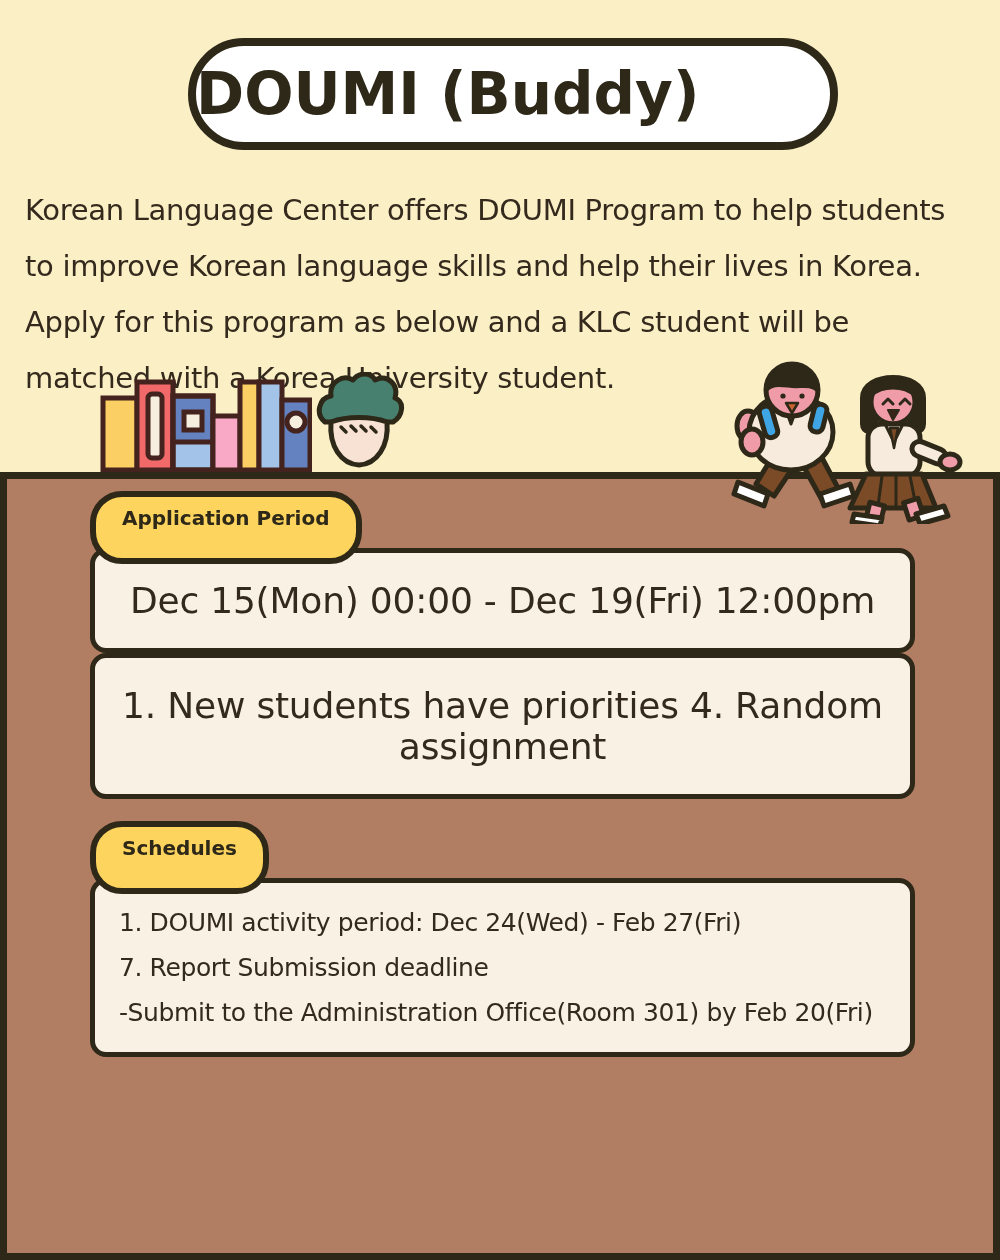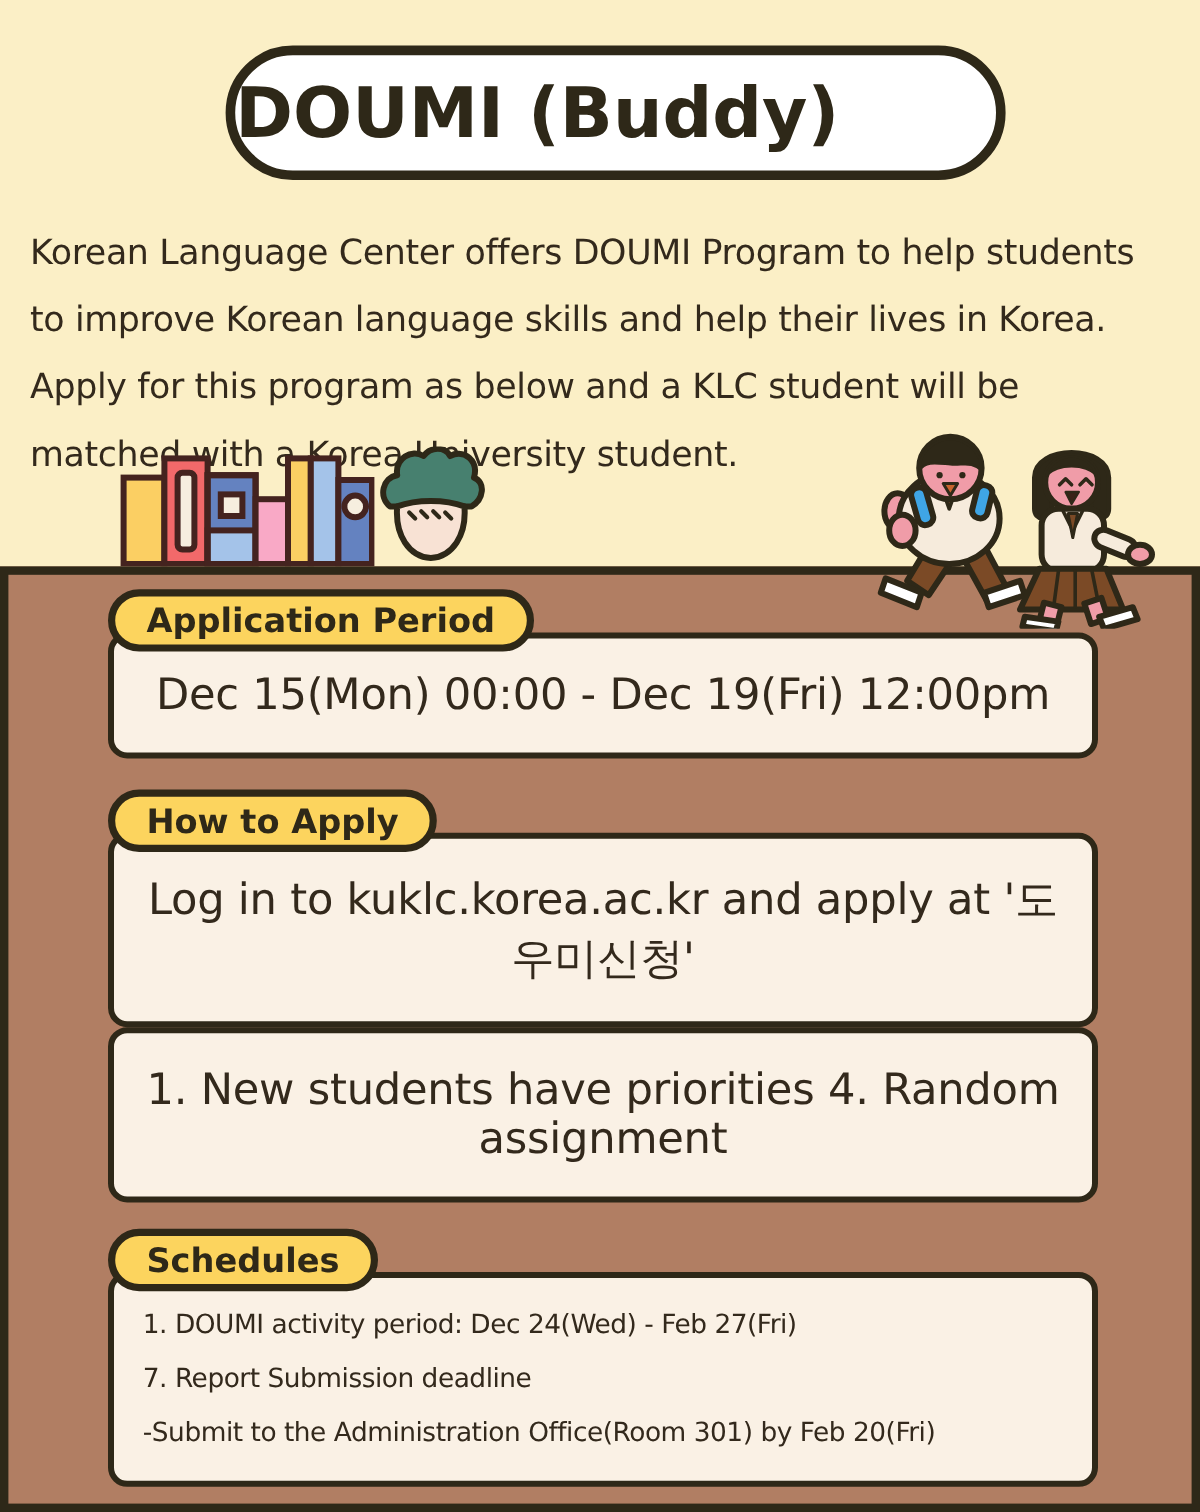--- a/index.html
+++ b/index.html
@@ -72,22 +72,22 @@
     width:825px;
     margin-left:83px;
   }
   .sec-pill{
     position:relative;
     z-index:2;
     display:inline-block;
     background:var(--c-pill_yellow,#FCD45E);
     border:6px solid var(--c-outline_dark,#2E2818);
     border-radius:32px;
-    padding:3px 26px 1px 26px;
-    font-size:28px;
+    padding:3px 26px 22px 26px;
+    font-size:20px;
     line-height:36px;
     font-weight:bold;
     color:var(--c-outline_dark,#2E2818);
     white-space:nowrap;
   }
   .sec-card{
     position:relative;
     z-index:1;
     margin-top:-16px;
     background:var(--c-card_cream,#FAF1E5);
@@ -95,21 +95,21 @@
     border-radius:16px;
     color:var(--c-text_dark,#33291C);
   }
   .sec-card.center{
     text-align:center;
     font-size:36px;
     padding:27px 14px;
     letter-spacing:-0.2px;
   }
   .sec-card.list{
-    font-size:22px;
+    font-size:25px;
     letter-spacing:-0.4px;
     padding:17px 10px 17px 24px;
   }
   .sec-card.list .line{
     display:block;
     line-height:45px;
     white-space:nowrap;
   }
   .gap1{margin-top:26px;}
   .gap2{margin-top:16px;}
@@ -201,28 +201,20 @@
 
     <div class="section">
       <div class="sec-pill">
         <span>Application Period</span>
       </div>
       <div class="sec-card center">
         <span>Dec 15(Mon) 00:00 - Dec 19(Fri) 12:00pm</span>
       </div>
     </div>
 
-    <div class="section gap1">
-      <div class="sec-pill">
-        <span>How to Apply</span>
-      </div>
-      <div class="sec-card center">
-        <span>Log in to kuklc.korea.ac.kr and apply at '도우미신청'</span>
-      </div>
-    </div>
 
     <div class="section gap2">
       <div class="sec-card center">
         <span>1. New students have priorities 4. Random assignment</span>
       </div>
     </div>
 
     <div class="section gap3">
       <div class="sec-pill">
         <span>Schedules</span>

